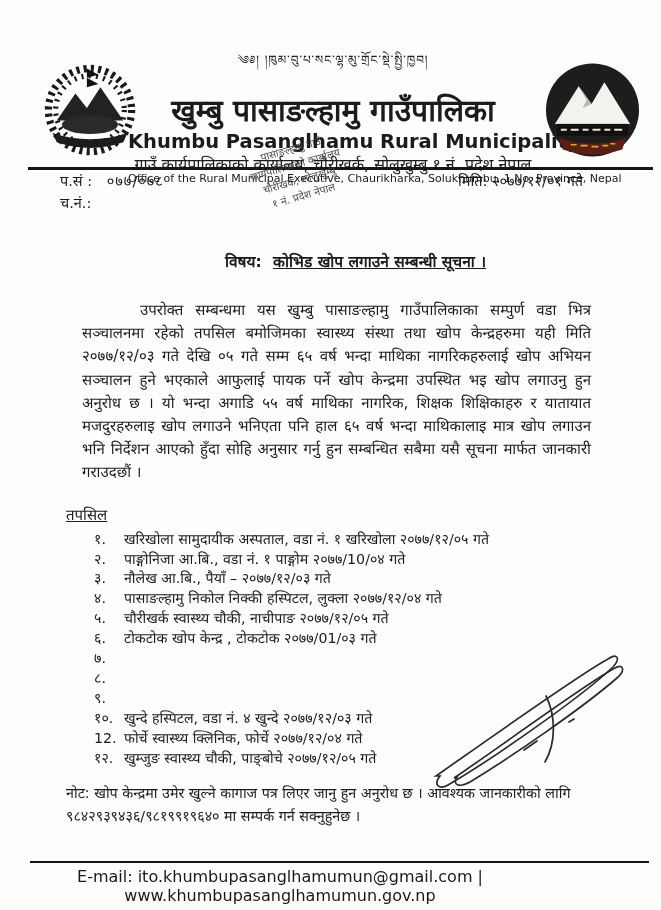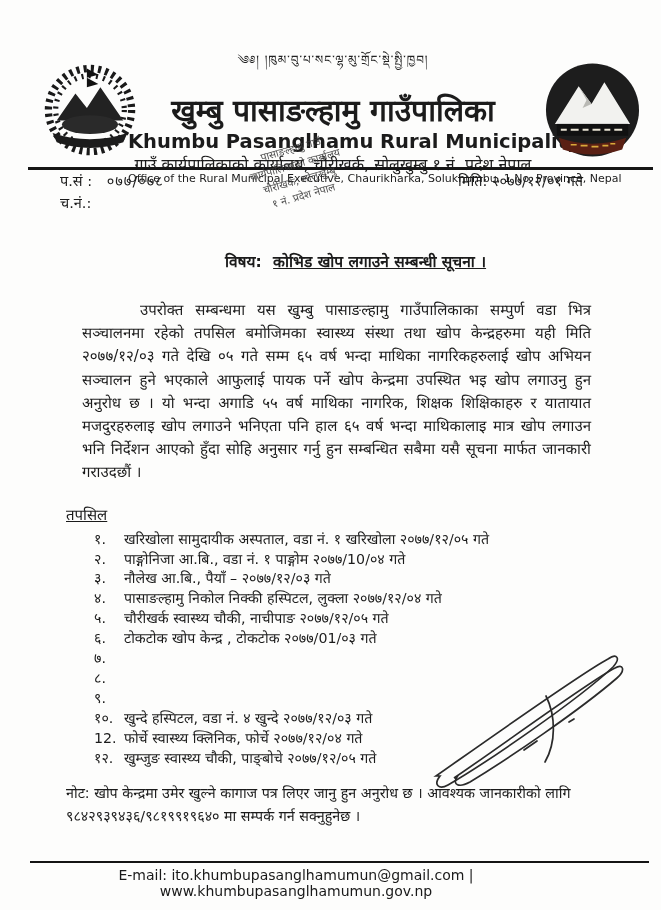--- a/index.html
+++ b/index.html
@@ -39,21 +39,21 @@
   .tapasil{display:inline-block;font-size:15px;font-weight:normal;text-decoration:underline;margin:3px 0 4px 0;}
   .sched{margin:2px 0 0 0;padding:0 0 0 28px;list-style:none;}
   .sched .row{display:flex;font-size:14.2px;line-height:19.9px;}
   .sched .num{width:30px;flex:0 0 30px;}
   .note{font-size:14.3px;line-height:23px;margin:13px 0 0 0;text-align:left;}
   
   .sig{position:absolute;left:428px;top:646px;width:218px;height:152px;}
   
   .ftr-rule{position:absolute;left:30px;right:12px;top:861px;border-top:2.5px solid #141414;}
   .ftr-text{position:absolute;left:0;top:867px;width:560px;text-align:center;
-    font-size:14px;color:#191919;padding-left:16px;}
+    font-size:16px;color:#191919;}
 </style>
 </head>
 <body>
 
 <div class="page">
 
   <svg class="logo-left" viewBox="0 0 100 98" aria-hidden="true">
     <g fill="none" stroke="#1a1a1a">
       <circle cx="50" cy="50" r="40" stroke-width="7" stroke-dasharray="3 4"></circle>
       <circle cx="50" cy="50" r="33" stroke-width="5" stroke-dasharray="2 5"></circle>

